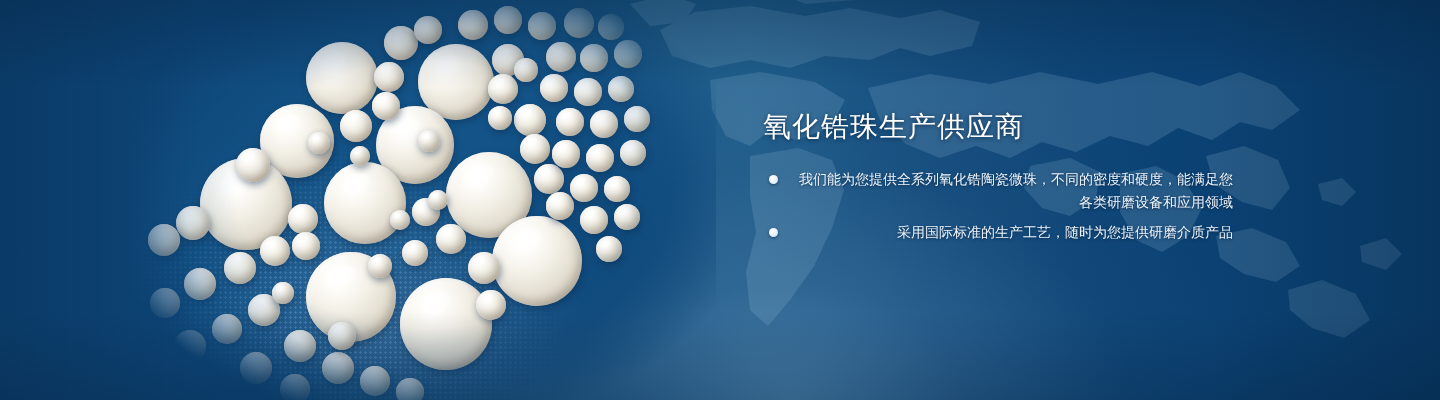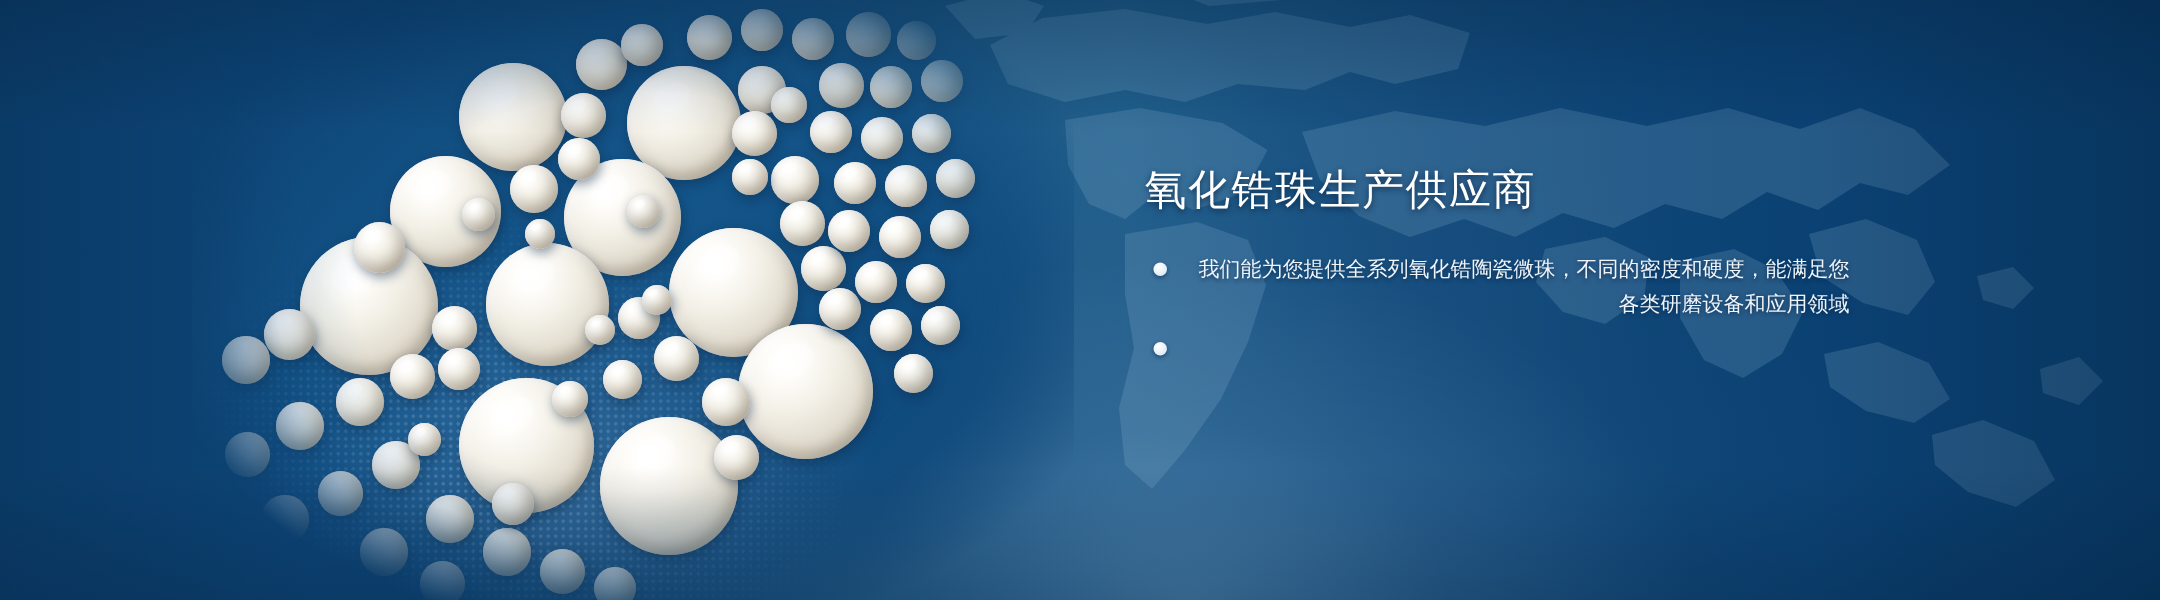--- a/index.html
+++ b/index.html
@@ -289,17 +289,18 @@
 
   <div class="text-panel">
     <h1 class="headline">氧化锆珠生产供应商</h1>
     <ul class="bullet-list">
       <li class="bullet-item">
         <span class="bullet-dot"></span>
         <span>我们能为您提供全系列氧化锆陶瓷微珠，不同的密度和硬度，能满足您各类研磨设备和应用领域</span>
       </li>
       <li class="bullet-item">
         <span class="bullet-dot"></span>
+        <span>采用国际标准的生产工艺，随时为您提供研磨介质产品</span>
       </li>
     </ul>
   </div>
 
 </div>
 
 </body></html>

